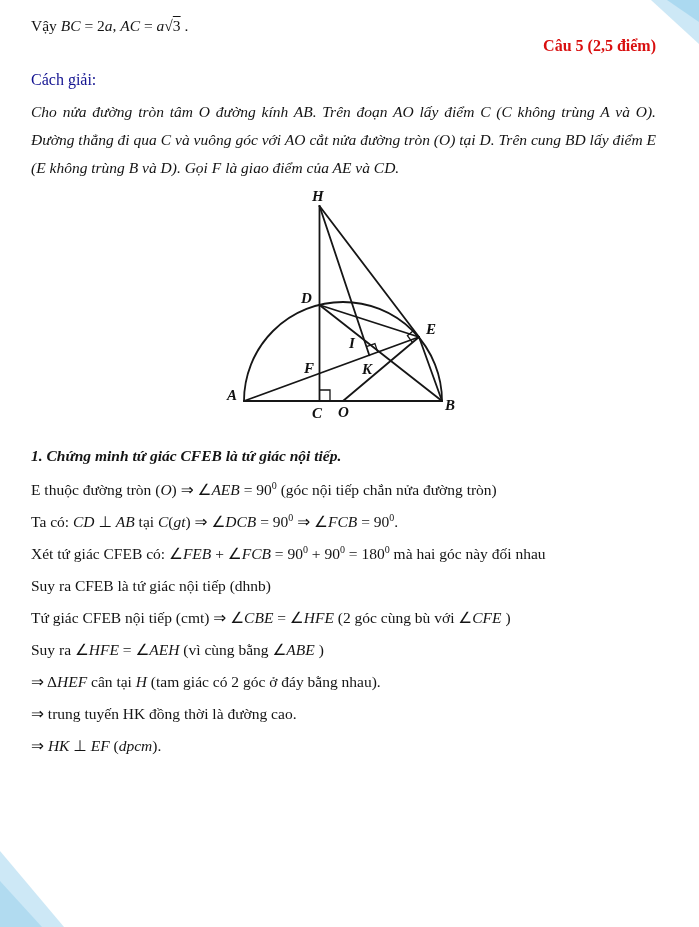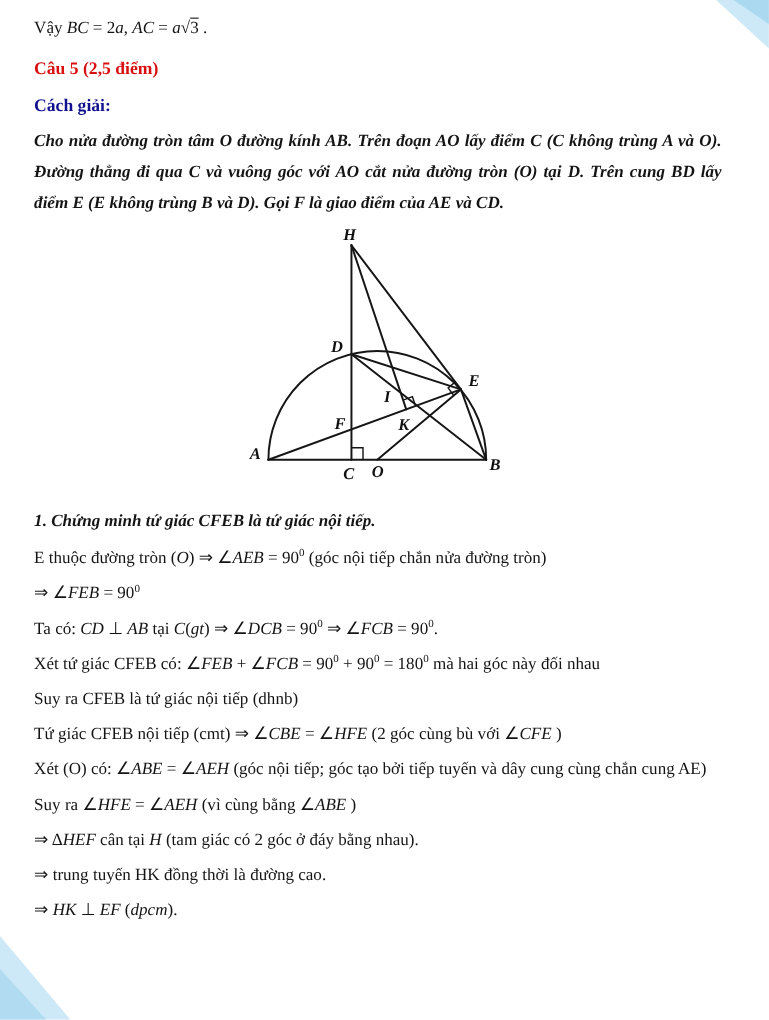--- a/index.html
+++ b/index.html
@@ -3,23 +3,23 @@
 <meta charset="utf-8">
 <style>
   html,body{margin:0;padding:0;}
   body{
     width:699px;height:927px;position:relative;overflow:hidden;
     background:#ffffff;color:var(--ink,#141414);
     font-family:"Liberation Serif", serif;
   }
   .page{position:absolute;inset:0;padding:9px 43px 0 31px;box-sizing:border-box;}
   .result{font-size:15.5px;line-height:23px;margin-top:5px;}
-  .q-head{font-weight:bold;font-size:16px;color:var(--heading_red,#d90f0f);margin-top:17px;}
-  .m-head{font-weight:bold;font-size:16px;color:var(--method_blue,#111190);margin-top:16px;}
-  .problem{font-weight:bold;font-style:italic;font-size:15.5px;line-height:28px;text-align:justify;margin-top:9px;}
+  .q-head{font-weight:bold;font-size:16px;color:var(--heading_red,#d90f0f);text-align:right;}
+  .m-head{font-weight:normal;font-size:16px;color:var(--method_blue,#111190);margin-top:16px;}
+  .problem{font-weight:normal;font-style:italic;font-size:15.5px;line-height:28px;text-align:justify;margin-top:9px;}
   .fig-wrap{text-align:center;margin-top:2px;}
   .fig-wrap svg{display:inline-block;}
   svg text{font-family:"Liberation Serif",serif;font-size:15px;font-weight:bold;font-style:italic;fill:#101010;}
   .sol{margin-top:8px;}
   .sol .ln{font-size:15.5px;line-height:23px;margin-bottom:9px;}
   .sol .ln.h{font-weight:bold;font-style:italic;text-align:justify;line-height:30px;margin-bottom:7px;}
   .sol .ln.h .i{font-weight:normal;}
   .sol .ln.h .r{font-weight:normal;font-style:normal;}
   .i{font-style:italic;}
   .ov{text-decoration:overline;}
@@ -80,25 +80,23 @@
         <text x="452" y="414">B</text>
         <text x="319" y="422">C</text>
         <text x="345" y="421">O</text>
       </g>
     </svg>
   </div>
 
   <div class="sol">
       <div class="ln h"><span class="bi">1. Chứng minh tứ giác CFEB là tứ giác nội tiếp.</span></div>
       <div class="ln b"><span class="r">E thuộc đường tròn (</span><span class="i">O</span><span class="r">) ⇒ ∠</span><span class="i">AEB</span><span class="r"> = 90</span><sup class="sup">0</sup><span class="r"> (góc nội tiếp chắn nửa đường tròn)</span></div>
-      <div class="ln b"><span class="r">⇒ ∠</span><span class="i">FEB</span><span class="r"> = 90</span><sup class="sup">0</sup></div>
       <div class="ln b"><span class="r">Ta có:  </span><span class="i">CD</span><span class="r"> ⊥ </span><span class="i">AB</span><span class="r">  tại  </span><span class="i">C</span><span class="r">(</span><span class="i">gt</span><span class="r">) ⇒ ∠</span><span class="i">DCB</span><span class="r"> = 90</span><sup class="sup">0</sup><span class="r"> ⇒ ∠</span><span class="i">FCB</span><span class="r"> = 90</span><sup class="sup">0</sup><span class="r">.</span></div>
       <div class="ln b"><span class="r">Xét tứ giác CFEB có:  ∠</span><span class="i">FEB</span><span class="r"> + ∠</span><span class="i">FCB</span><span class="r"> = 90</span><sup class="sup">0</sup><span class="r"> + 90</span><sup class="sup">0</sup><span class="r"> = 180</span><sup class="sup">0</sup><span class="r">  mà hai góc này đối nhau</span></div>
       <div class="ln b"><span class="r">Suy ra CFEB là tứ giác nội tiếp (dhnb)</span></div>
       <div class="ln b"><span class="r">Tứ giác CFEB nội tiếp (cmt) ⇒ ∠</span><span class="i">CBE</span><span class="r"> = ∠</span><span class="i">HFE</span><span class="r">  (2 góc cùng bù với  ∠</span><span class="i">CFE</span><span class="r"> )</span></div>
-      <div class="ln b"><span class="r">Xét (O) có:  ∠</span><span class="i">ABE</span><span class="r"> = ∠</span><span class="i">AEH</span><span class="r">  (góc nội tiếp; góc tạo bởi tiếp tuyến và dây cung cùng chắn cung AE)</span></div>
       <div class="ln b"><span class="r">Suy ra  ∠</span><span class="i">HFE</span><span class="r"> = ∠</span><span class="i">AEH</span><span class="r">  (vì cùng bằng  ∠</span><span class="i">ABE</span><span class="r"> )</span></div>
       <div class="ln b"><span class="r">⇒ Δ</span><span class="i">HEF</span><span class="r">  cân tại  </span><span class="i">H</span><span class="r">  (tam giác có 2 góc ở đáy bằng nhau).</span></div>
       <div class="ln b"><span class="r">⇒ trung tuyến HK đồng thời là đường cao.</span></div>
       <div class="ln b"><span class="r">⇒ </span><span class="i">HK</span><span class="r"> ⊥ </span><span class="i">EF</span><span class="r">  (</span><span class="i">dpcm</span><span class="r">).</span></div>
     </div>
 
 </div>
 
 </body></html>

